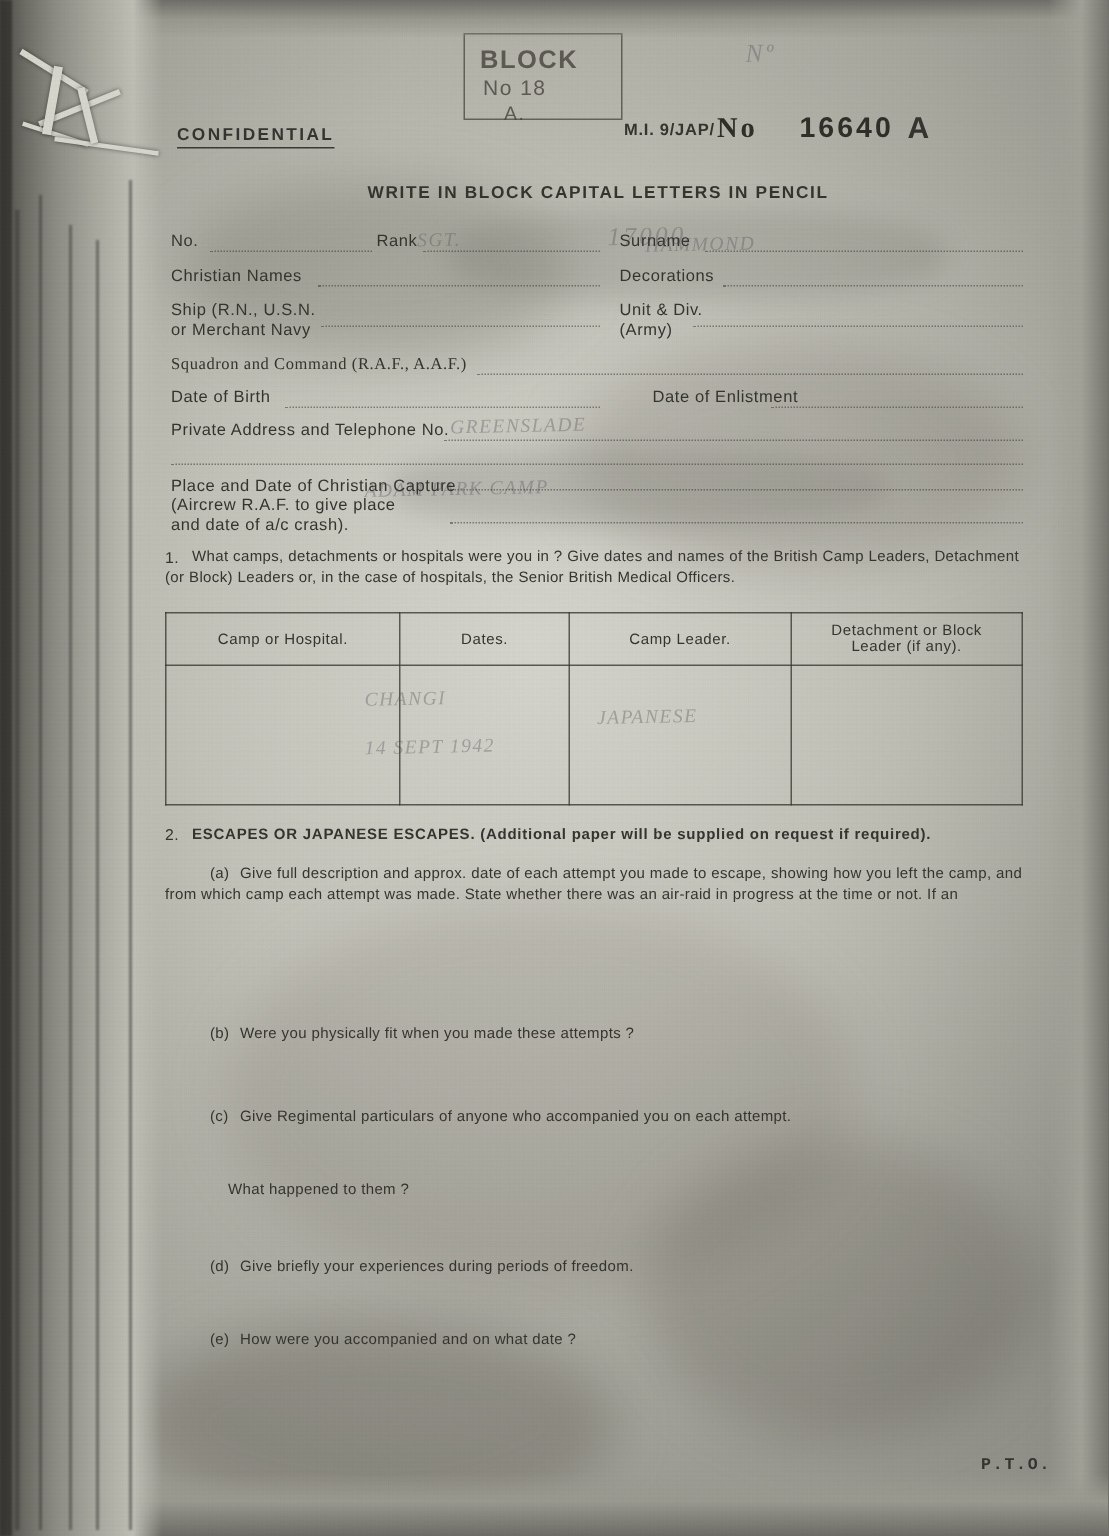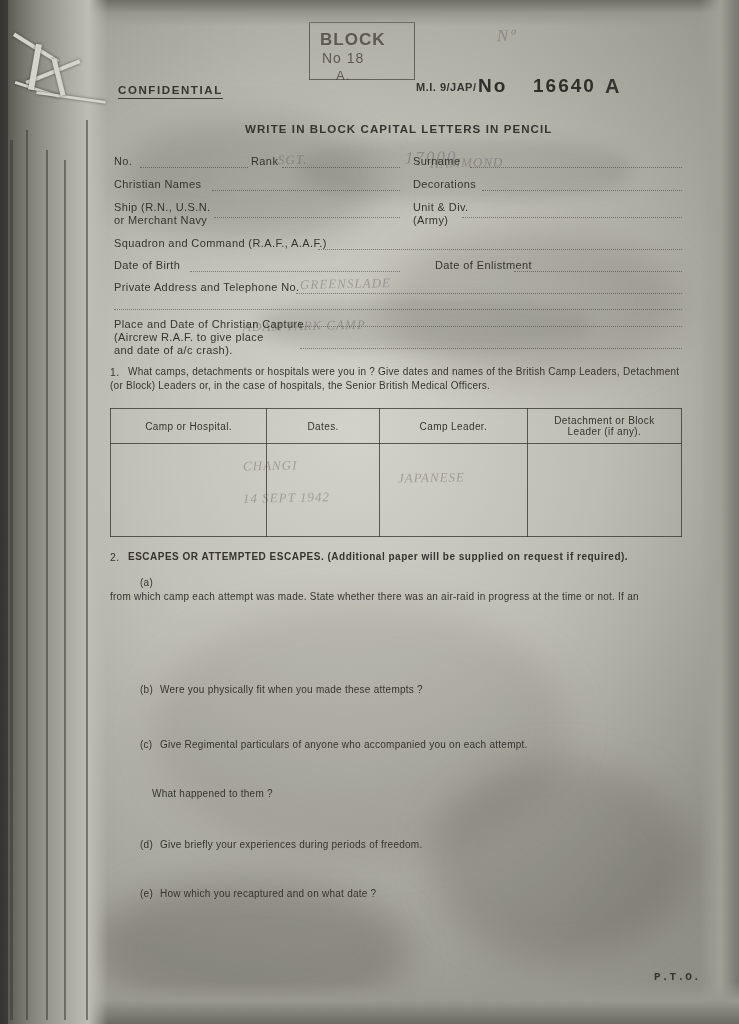--- a/index.html
+++ b/index.html
@@ -208,21 +208,21 @@
   <div class="content">
 
     <div class="t confidential" style="left:118px;top:84px;">CONFIDENTIAL</div>
 
     <div class="stamp-box"></div>
     <div class="stamp-txt" style="left:320px;top:30px;font-size:17px;font-weight:bold;">BLOCK</div>
     <div class="stamp-txt" style="left:322px;top:50px;font-size:14px;">No 18</div>
     <div class="stamp-txt" style="left:336px;top:68px;font-size:13px;">A.</div>
 
     <div class="t serial-small" style="left:416px;top:81px;">M.I. 9/JAP/</div>
-    <div class="t serial" style="left:478px;top:75px;">No</div>
+    <div class="t serial" style="left:478px;top:75px;font-family:Liberation Serif, serif;">No</div>
     <div class="t serial" style="left:533px;top:75px;">16640</div>
     <div class="t serial-a" style="left:605px;top:75px;">A</div>
 
     <div class="t heading" style="left:245px;top:123px;">WRITE IN BLOCK CAPITAL LETTERS IN PENCIL</div>
 
     <div class="t fld" style="left:114px;top:155px;">No.</div>
     <div class="dot" style="left:140px;top:167px;width:108px;"></div>
     <div class="t fld" style="left:251px;top:155px;">Rank</div>
     <div class="dot" style="left:282px;top:167px;width:118px;"></div>
     <div class="t fld" style="left:413px;top:155px;">Surname</div>
@@ -233,21 +233,21 @@
     <div class="t fld" style="left:413px;top:178px;">Decorations</div>
     <div class="dot" style="left:482px;top:190px;width:200px;"></div>
 
     <div class="t fld" style="left:114px;top:201px;">Ship (R.N., U.S.N.</div>
     <div class="t fld" style="left:114px;top:214px;">or Merchant Navy</div>
     <div class="dot" style="left:214px;top:217px;width:186px;"></div>
     <div class="t fld" style="left:413px;top:201px;">Unit &amp; Div.</div>
     <div class="t fld" style="left:413px;top:214px;">(Army)</div>
     <div class="dot" style="left:462px;top:217px;width:220px;"></div>
 
-    <div class="t fld" style="left:114px;top:237px;">Squadron and Command (R.A.F., A.A.F.)</div>
+    <div class="t fld" style="left:114px;top:237px;font-family:Liberation Serif, serif;">Squadron and Command (R.A.F., A.A.F.)</div>
     <div class="dot" style="left:318px;top:249px;width:364px;"></div>
 
     <div class="t fld" style="left:114px;top:259px;">Date of Birth</div>
     <div class="dot" style="left:190px;top:271px;width:210px;"></div>
     <div class="t fld" style="left:413px;top:259px;margin-left:22px;">Date  of  Enlistment</div>
     <div class="dot" style="left:514px;top:271px;width:168px;"></div>
 
     <div class="t fld" style="left:114px;top:281px;">Private  Address  and  Telephone  No.</div>
     <div class="dot" style="left:296px;top:293px;width:386px;"></div>
     <div class="dot" style="left:114px;top:309px;width:568px;"></div>
@@ -276,38 +276,39 @@
       <tr>
         <td></td>
         <td></td>
         <td></td>
         <td></td>
       </tr>
     </tbody>
       </table>
 
     <div class="t qnum" style="left:110px;top:551px;">2.</div>
-    <div class="t qtxt" style="left:128px;top:551px;font-weight:bold;letter-spacing:.5px;">ESCAPES OR ATTEMPTED ESCAPES.   (Additional paper will be supplied on request if required).</div>
+    <div class="t qtxt" style="left:128px;top:551px;font-weight:bold;letter-spacing:.5px;">ESCAPES OR JAPANESE ESCAPES.   (Additional paper will be supplied on request if required).</div>
 
     <div class="t qtxt" style="left:140px;top:577px;">(a)</div>
+    <div class="t qtxt" style="left:160px;top:577px;">Give full description and approx. date of each attempt you made to escape, showing how you left the camp,  and</div>
     <div class="t qtxt" style="left:110px;top:591px;">from which camp each attempt was made.   State whether there was an air-raid in progress at the time or not.   If an</div>
 
     <div class="t qtxt" style="left:140px;top:684px;">(b)</div>
     <div class="t qtxt" style="left:160px;top:684px;">Were you physically fit when you made these attempts ?</div>
 
     <div class="t qtxt" style="left:140px;top:739px;">(c)</div>
     <div class="t qtxt" style="left:160px;top:739px;">Give Regimental particulars of anyone who accompanied you on each attempt.</div>
 
     <div class="t qtxt" style="left:152px;top:788px;">What happened to them ?</div>
 
     <div class="t qtxt" style="left:140px;top:839px;">(d)</div>
     <div class="t qtxt" style="left:160px;top:839px;">Give briefly your experiences during periods of freedom.</div>
 
     <div class="t qtxt" style="left:140px;top:888px;">(e)</div>
-    <div class="t qtxt" style="left:160px;top:888px;">How which you recaptured and on what date ?</div>
+    <div class="t qtxt" style="left:160px;top:888px;">How were you accompanied and on what date ?</div>
 
     <div class="t pto" style="left:654px;top:971px;font-family:Liberation Mono, monospace;">P.T.O.</div>
   </div>
 
   <div class="top-edge"></div>
   <div class="right-edge"></div>
   <div class="bottom-edge"></div>
 
   <div class="left-edge">
     <div class="strip" style="left:10px;top:140px;width:3px;height:880px;"></div>

